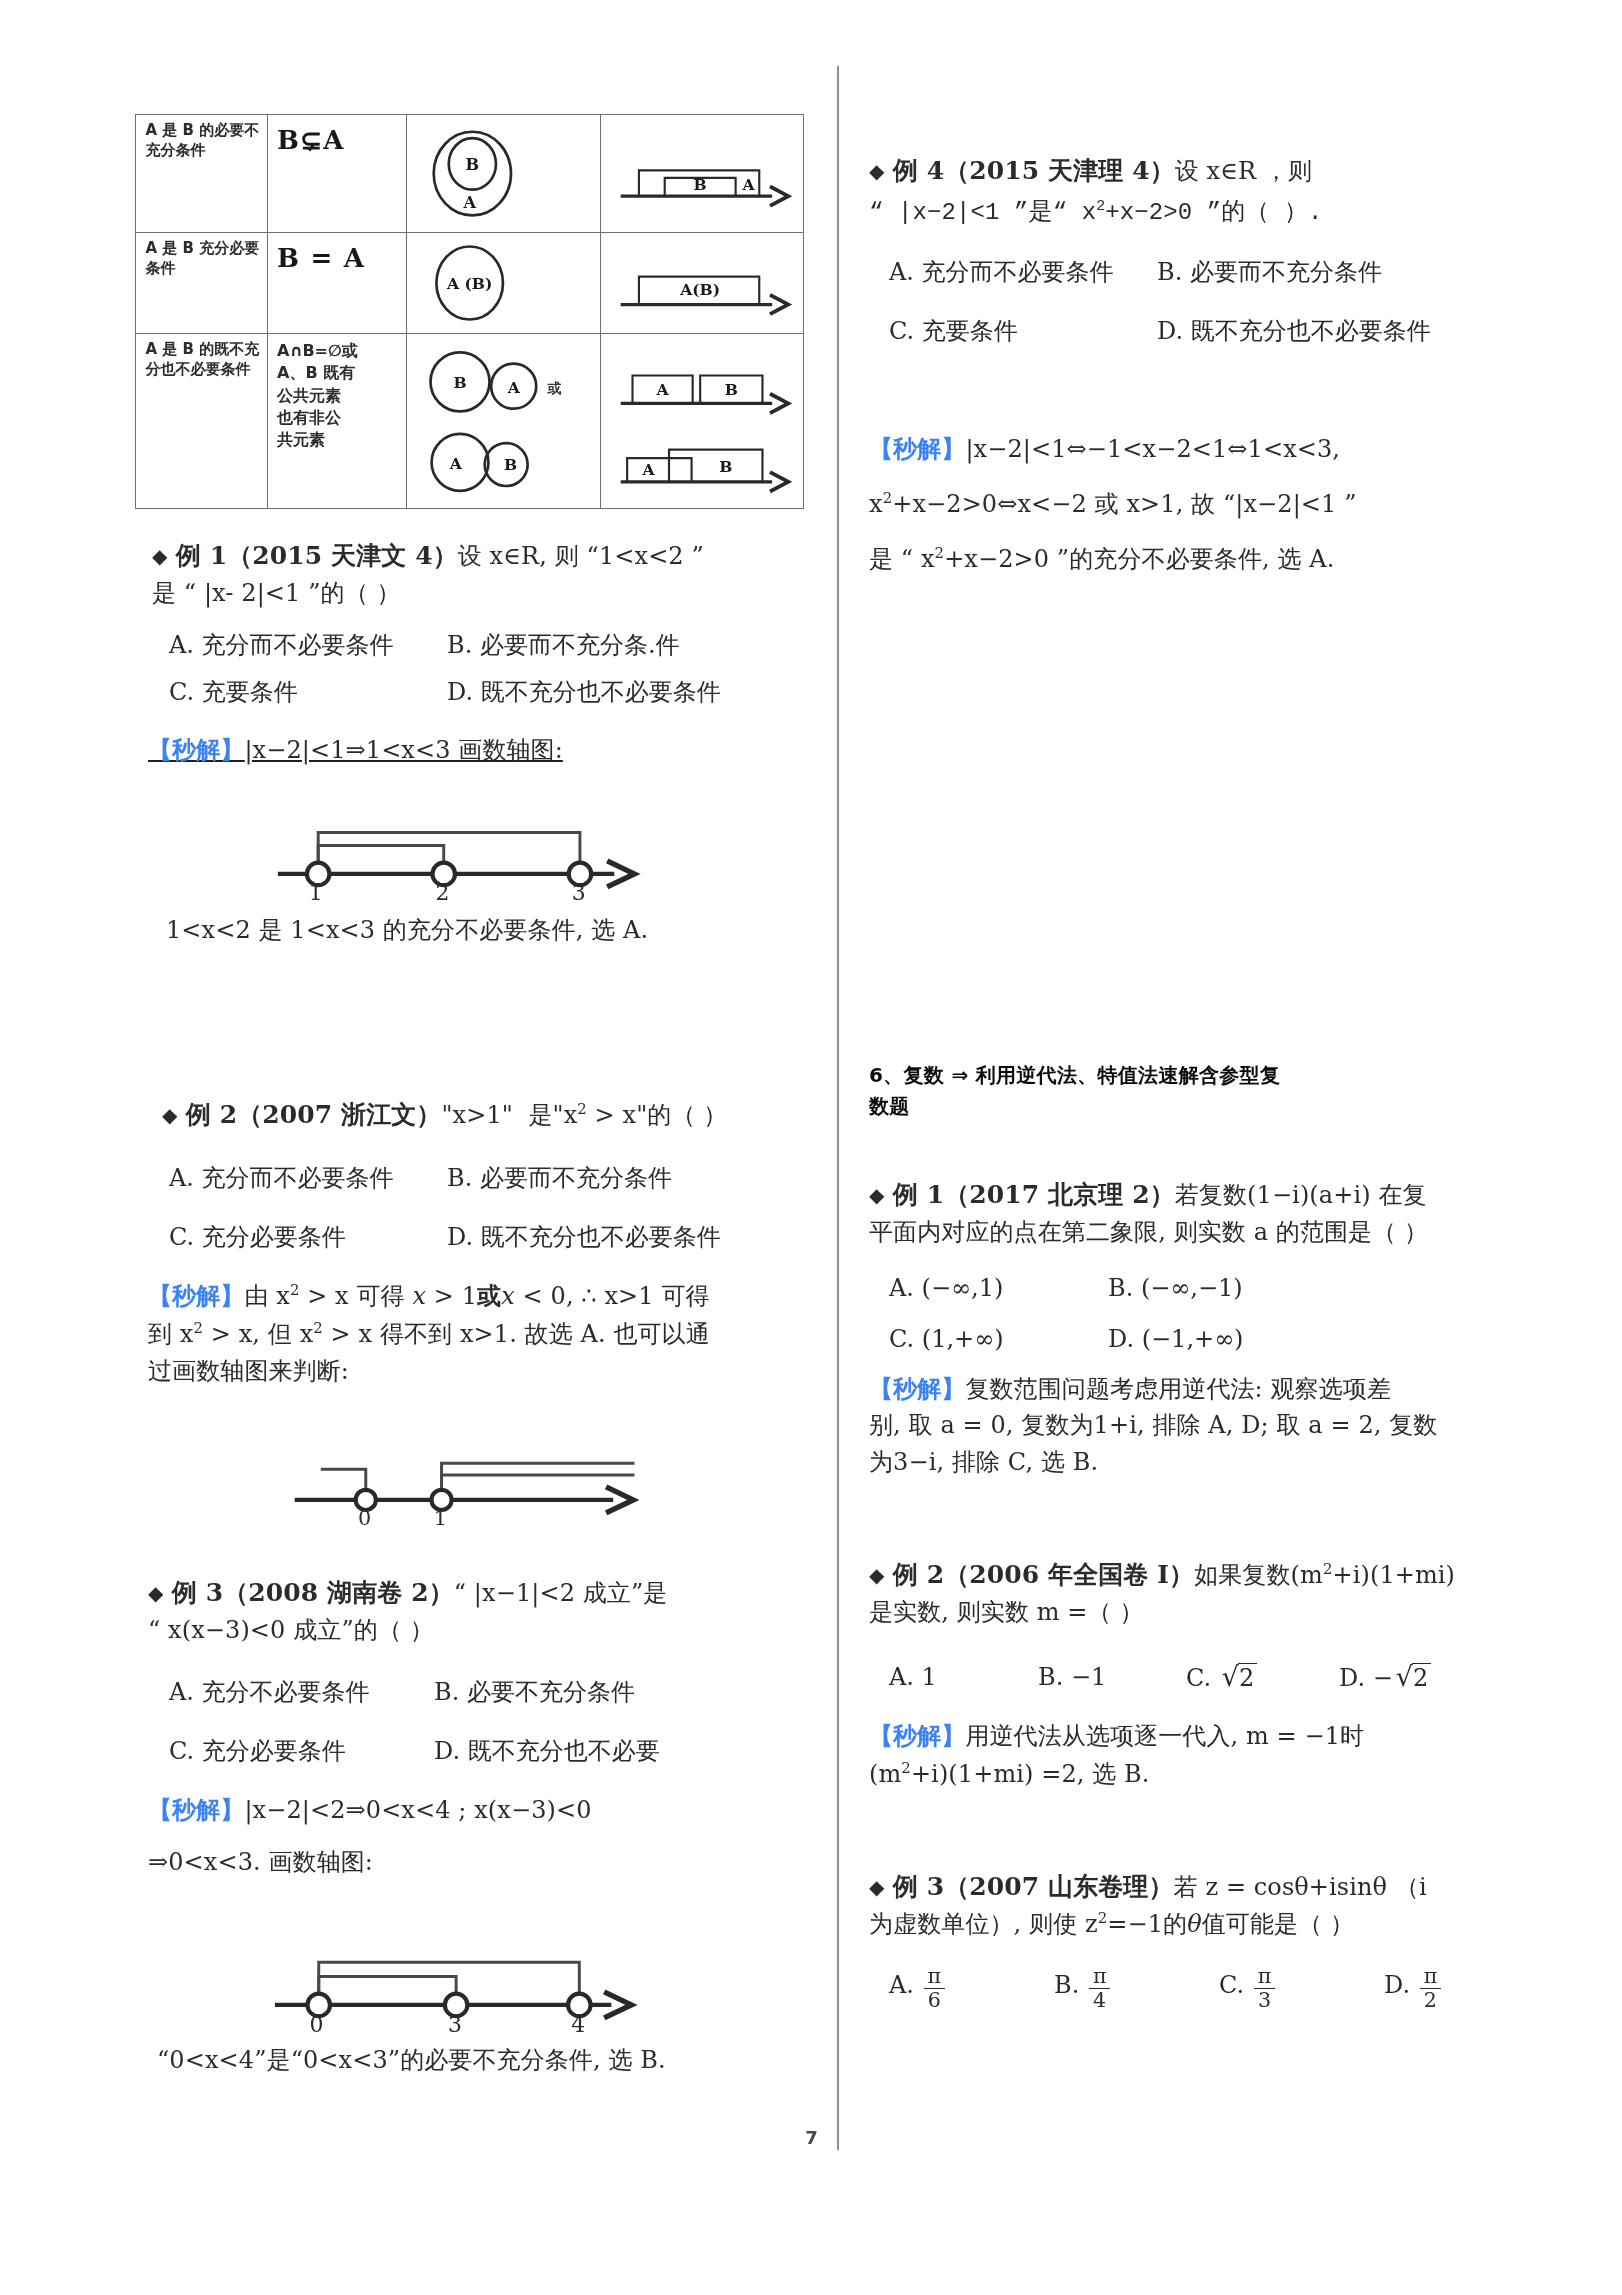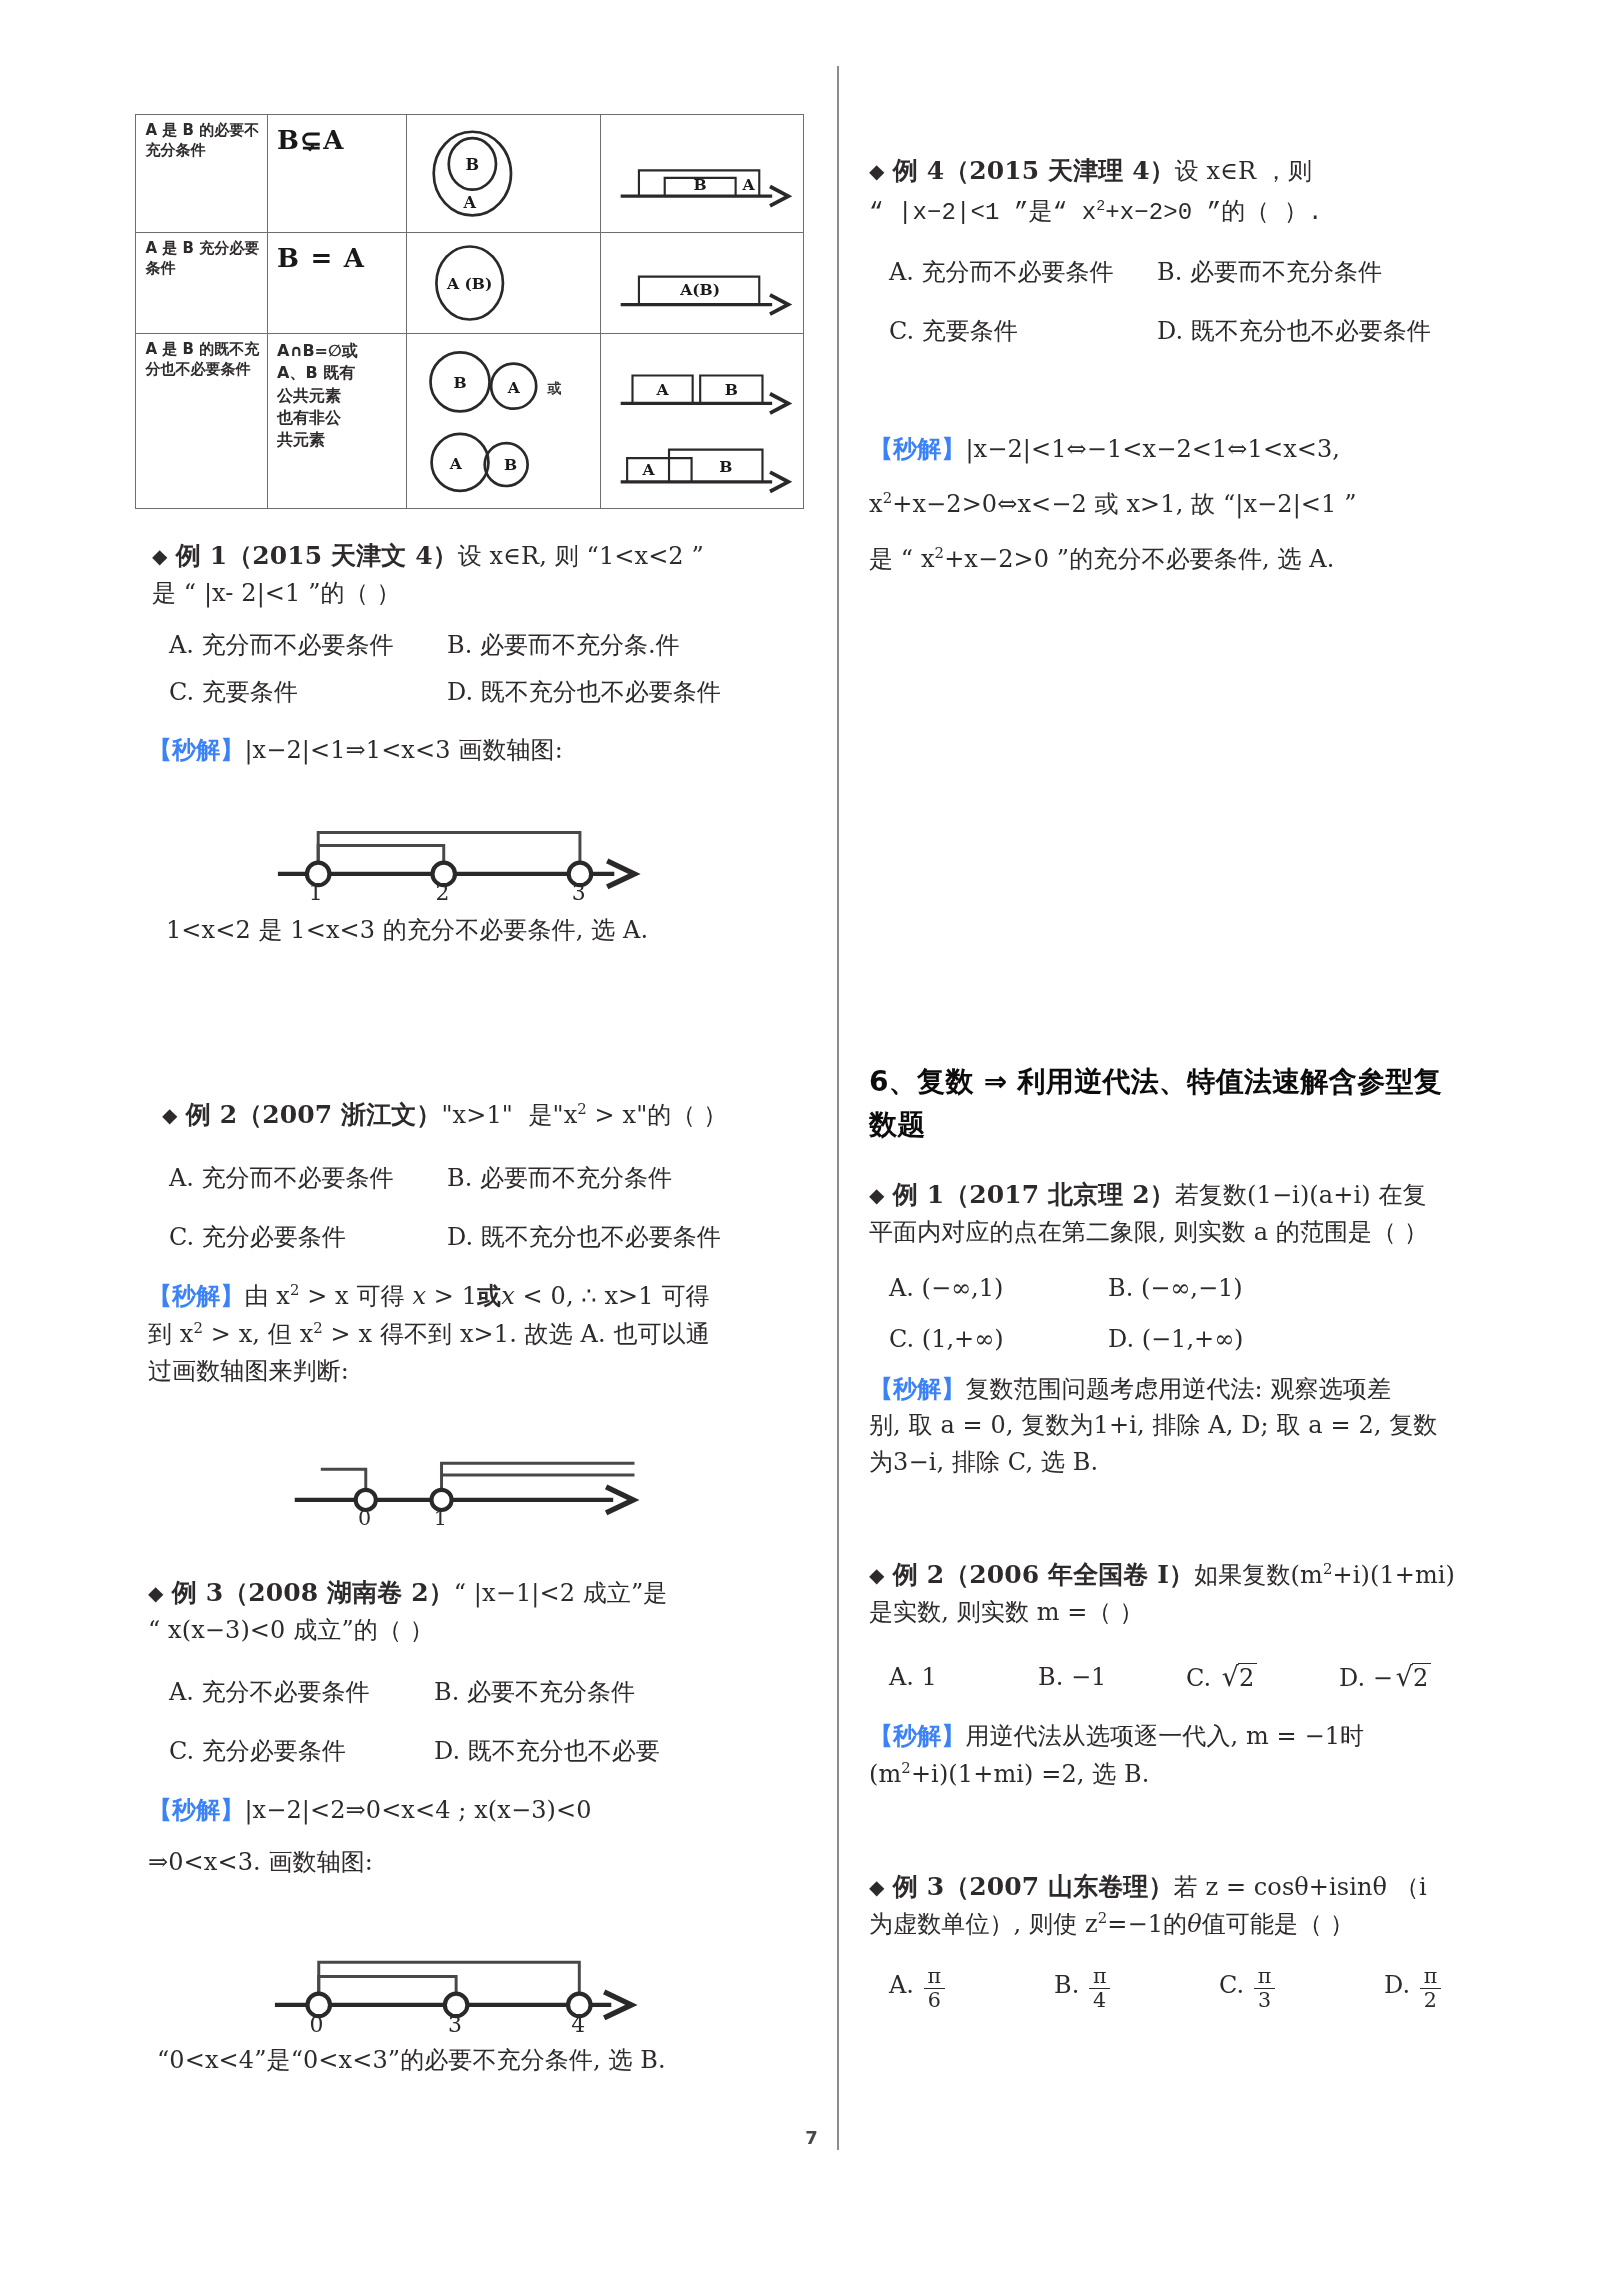--- a/index.html
+++ b/index.html
@@ -71,21 +71,21 @@
   .sqrt>.rad{font-size:1.12em;}
   .sqrt>.bod{border-top:1.8px solid #2e2a2b;padding:0 .10em 0 .06em;margin-left:-1.2px;}
 
   .pagenum{
     position:absolute;left:0;top:2127px;width:1623px;text-align:center;
     font-family:"DejaVu Sans","Liberation Sans",sans-serif;
     font-size:18px;font-weight:bold;color:#4a4748;
   }
   .sec-head{
     font-family:"DejaVu Sans","Liberation Sans",sans-serif;
-    font-weight:bold;font-size:28px;line-height:1.55;color:#0d0b0c;letter-spacing:0.3px;
+    font-weight:bold;font-size:20px;line-height:1.55;color:#0d0b0c;letter-spacing:0.3px;
   }
 </style>
 </head>
 <body>
 
 <div class="page">
 
   <div class="col-divider"></div>
 
   <table class="vtab">
@@ -192,21 +192,21 @@
     <div class="opts">
       <div style="width:278px;">A. 充分而不必要条件</div>
       <div>B. 必要而不充分条.件</div>
     </div>
     <div class="opts" style="margin-top:15.4px;">
       <div style="width:278px;">C. 充要条件</div>
       <div>D. 既不充分也不必要条件</div>
     </div>
   </div>
 
-  <div class="blk" style="left:148px;top:733px;width:663px;">
+  <div class="blk" style="left:148px;top:733px;width:663px;text-decoration:underline;">
     <div class="tx">
       <span class="bold">【秒解】</span><span>|x−2|&lt;1⇒1&lt;x&lt;3 画数轴图:</span>
     </div>
   </div>
 
   <svg style="position:absolute;left:272px;top:817px;" width="379" height="83" viewBox="0 0 640 140">
     <line x1="10" y1="96" x2="578" y2="96" stroke="#2b2829" stroke-width="7"></line>
     <path d="M566 74 L612 96 L566 118" fill="none" stroke="#2b2829" stroke-width="9"></path>
     <path d="M78 92 L78 26 L520 26 L520 92" fill="none" stroke="#4a4748" stroke-width="5"></path>
     <path d="M78 92 L78 48 L290 48 L290 92" fill="none" stroke="#4a4748" stroke-width="5"></path>

